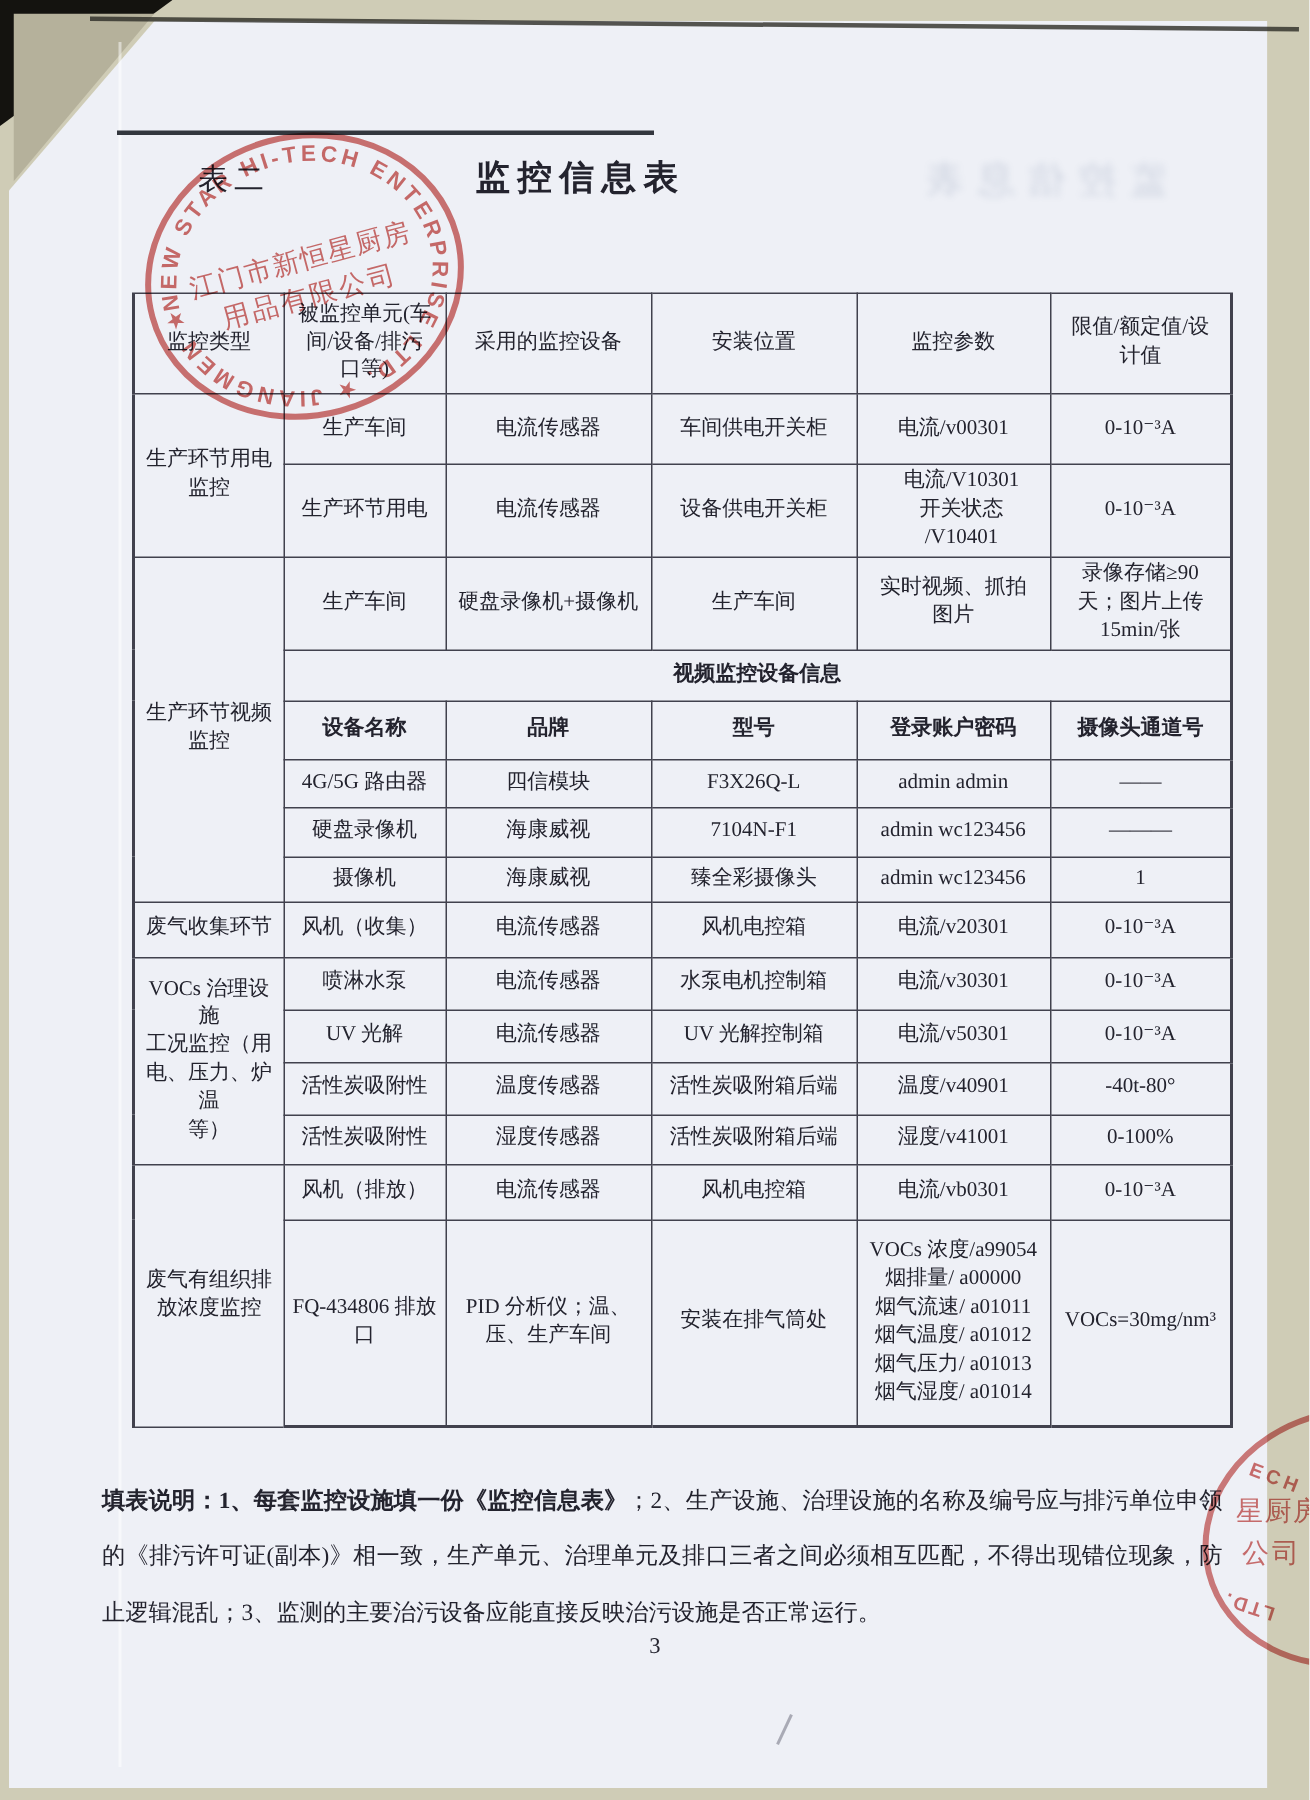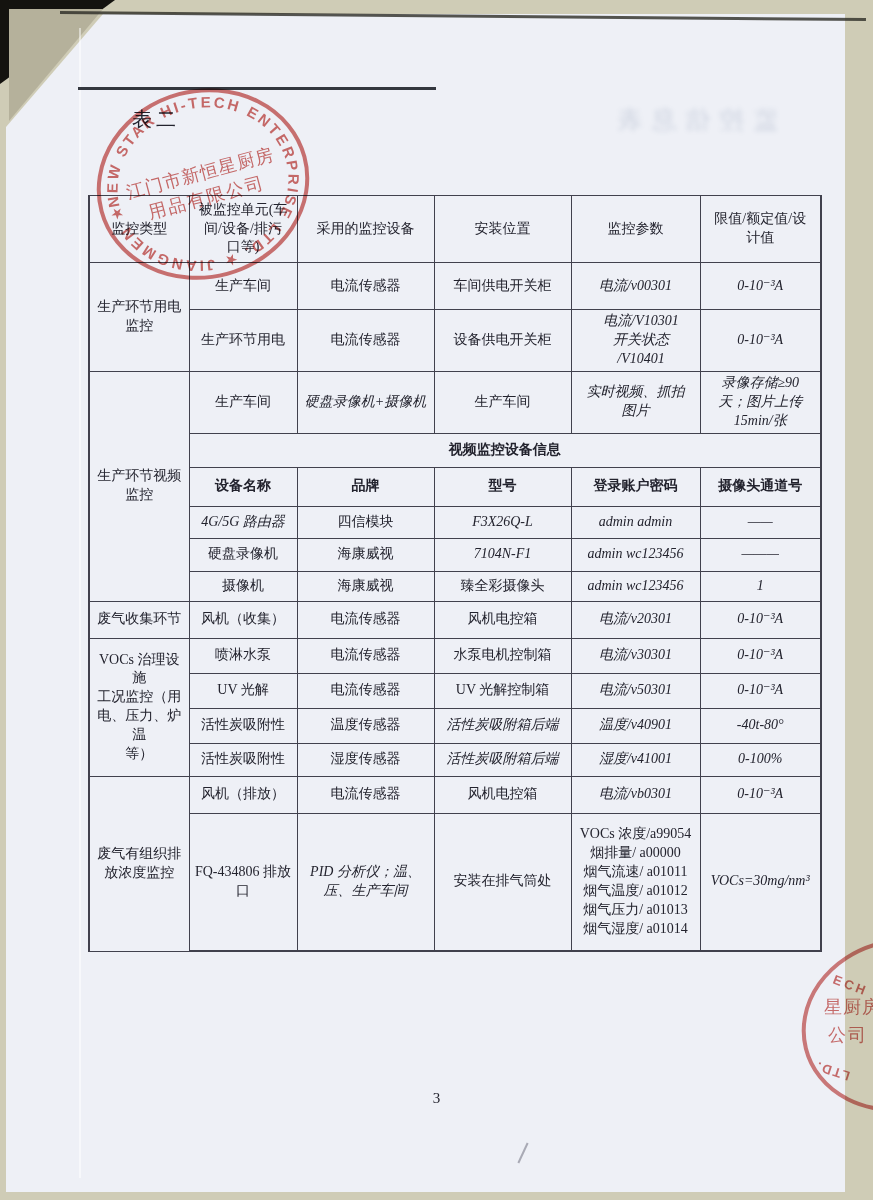--- a/index.html
+++ b/index.html
@@ -30,21 +30,21 @@
   .tbl td{border:1.6px solid #41414d;text-align:center;vertical-align:middle;
           font-size:14px;line-height:1.35;padding:2px 3px;overflow:hidden;}
   .tbl-info{top:145px;width:732px;}
   .tbl-info td{border-width:2px 1.6px 1.6px 1.6px;}
   .tbl-main{top:195px;width:732px;}
   .tbl-main tr:last-child td{border-bottom-width:2px;}
   td.first{border-left-width:2px;} td.last{border-right-width:2px;}
   .ml{white-space:pre-line;}
   .lft{text-align:left;padding-left:6px;}
   .grp{text-align:left;padding-left:5px;font-size:14px;}
-  .sm{font-size:13px;font-style:italic;}
+  .sm{font-size:13px;}
   .bold{font-weight:bold;}
   .param-list{text-align:left;padding-left:10px;line-height:2.0;font-size:13.5px;}
 
   .notes{position:absolute;left:68px;top:966px;width:747px;font-size:15.5px;line-height:37.5px;
          text-align:justify;}
   .notes .lead{font-weight:bold;}
 
   .stamp{position:absolute;mix-blend-mode:multiply;opacity:.82;}
   .stamp text{font-family:"Liberation Sans","DejaVu Sans",sans-serif;}
 </style>
@@ -55,20 +55,21 @@
   <div class="black-corner"></div>
   <div class="bed-triangle"></div>
   <div class="paper"></div>
   <div class="paper-edge-line"></div>
   <div class="crease"></div>
   <div class="title-rule"></div>
   <div class="bleed">监控信息表</div>
   <div class="scratch"></div>
 
   <div class="page-label">表二</div>
+  <div class="doc-title">监控信息表</div>
 
 
   <table class="tbl tbl-main">
     <colgroup>
         <col style="width:100px">
         <col style="width:108px">
         <col style="width:137px">
         <col style="width:137px">
         <col style="width:129px">
         <col style="width:121px">
@@ -210,20 +211,21 @@
 烟排量/ a00000
 烟气流速/ a01011
 烟气温度/ a01012
 烟气压力/ a01013
 烟气湿度/ a01014</td>
       <td class="last sm">VOCs=30mg/nm³</td>
     </tr>
   </tbody>
     </table>
 
+  <p class="notes"><span class="lead">填表说明：1、每套监控设施填一份《监控信息表》</span><span>；2、生产设施、治理设施的名称及编号应与排污单位申领的《排污许可证(副本)》相一致，生产单元、治理单元及排口三者之间必须相互匹配，不得出现错位现象，防止逻辑混乱；3、监测的主要治污设备应能直接反映治污设施是否正常运行。</span></p>
 
   <div class="page-num">3</div>
 
   <svg class="stamp" style="left:83px;top:76px;" width="250" height="220" viewBox="0 0 250 220">
     <g transform="rotate(-15 120 108)" fill="none" stroke="#c23a36">
       <ellipse cx="120" cy="108" rx="105" ry="93" stroke-width="4" opacity=".85"></ellipse>
       <path id="ringPath" d="M 34,108 A 86,76 0 1 1 206,108 A 86,76 0 1 1 34,108" stroke="none"></path>
       <text font-size="15" font-weight="bold" letter-spacing="2.5" fill="#c23a36" stroke="none" opacity=".9">
         <textPath href="#ringPath" startOffset="0">NEW STAR HI-TECH ENTERPRISE LTD. ★ JIANGMEN ★</textPath>
       </text>

